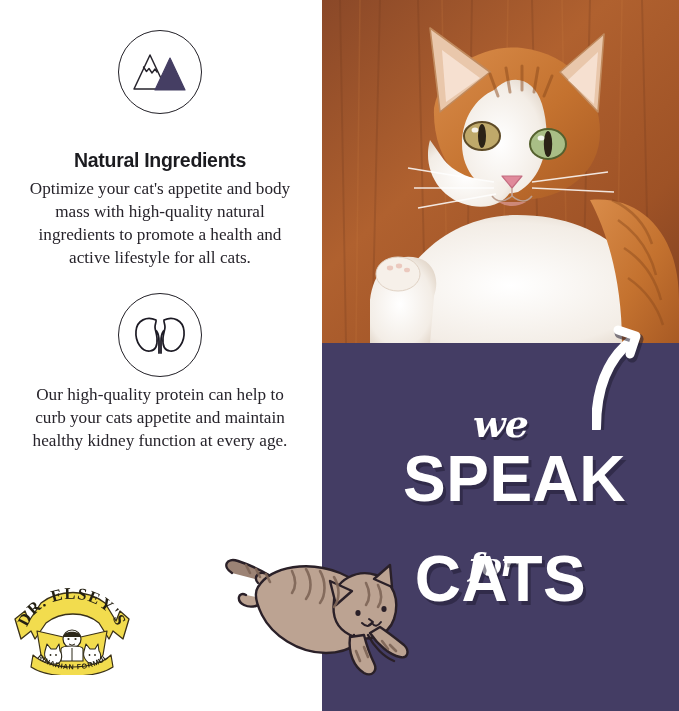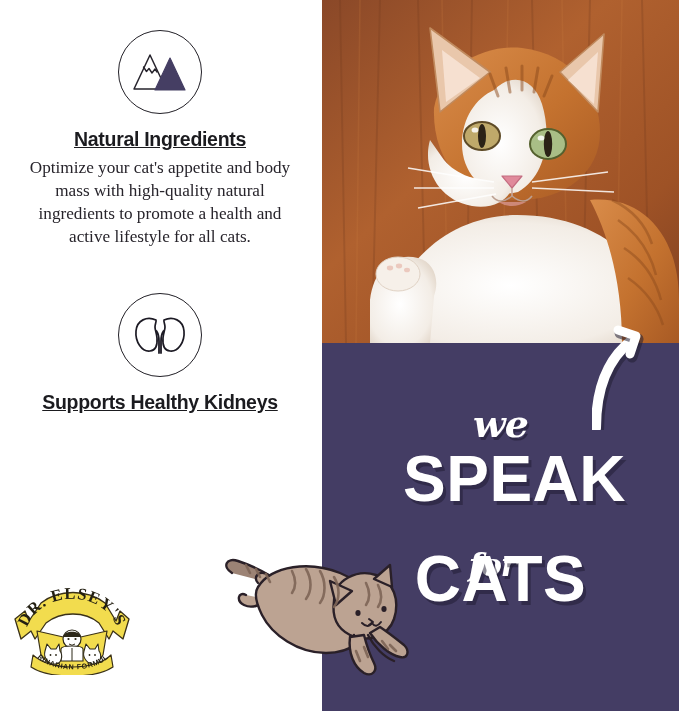--- a/index.html
+++ b/index.html
@@ -48,23 +48,22 @@
     justify-content: center;
     box-sizing: border-box;
   }
 
   .feature-title {
     font-family: "Liberation Sans", sans-serif;
     font-weight: bold;
     font-size: 19.5px;
     letter-spacing: -0.3px;
     color: #1b1b1f;
-    margin-top: 15px;
+    margin-top: 36px;
     line-height: 1.1;
-    text-decoration: underline;
   }
 
   .feature-body {
     font-family: "Liberation Serif", serif;
     font-size: 17.2px;
     line-height: 1.33;
     color: #27242b;
     margin-top: 7px;
     padding: 0 25px;
   }
@@ -204,21 +203,21 @@
         <svg width="58" height="48" viewBox="0 0 58 48" aria-hidden="true">
 
           <path d="M25 9 C16 5 6 9 5 20 C4 31 11 41 19 40 C25.5 39.2 26.5 33 26 27 C25.6 22 24 19 24 16 C24 13 25.5 11 25 9 Z" fill="#ffffff" stroke="#1c1a24" stroke-width="1.7" stroke-linejoin="round"></path>
 
           <path d="M33 9 C42 5 52 9 53 20 C54 31 47 41 39 40 C32.5 39.2 31.5 33 32 27 C32.4 22 34 19 34 16 C34 13 32.5 11 33 9 Z" fill="#ffffff" stroke="#1c1a24" stroke-width="1.7" stroke-linejoin="round"></path>
 
           <path d="M25.5 20 C27.5 23 28 26 28 30 L28 42" fill="none" stroke="#1c1a24" stroke-width="1.8" stroke-linecap="round"></path>
           <path d="M32.5 20 C30.5 23 30 26 30 30 L30 42" fill="none" stroke="#1c1a24" stroke-width="1.8" stroke-linecap="round"></path>
         </svg>
       </div>
-      <div class="feature-title">Supports Healthy Kidneys</div>
+      <div class="feature-body">Our high-quality protein can help to curb your cats appetite and maintain healthy kidney function at every age.</div>
     </div>
 
     <div class="logo">
       <svg width="122" height="92" viewBox="0 0 122 92" aria-hidden="true">
         <defs>
           <path id="arcPath" d="M16,46 A46,38 0 0,1 106,46"></path>
         </defs>
 
         <path d="M4 36 L14 28 L18 38 L30 20 C48 6 76 6 94 20 L105 38 L109 28 L118 36
                  L112 56 L102 48 L98 56 L88 40 C74 28 50 28 35 40 L24 56 L20 48 L10 56 Z" fill="#F2DC4E" stroke="#3a3118" stroke-width="1.3" stroke-linejoin="round"></path>

